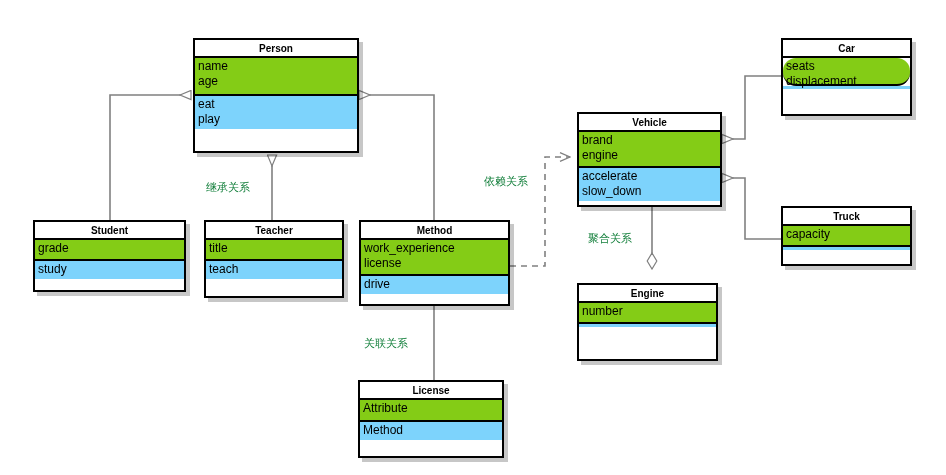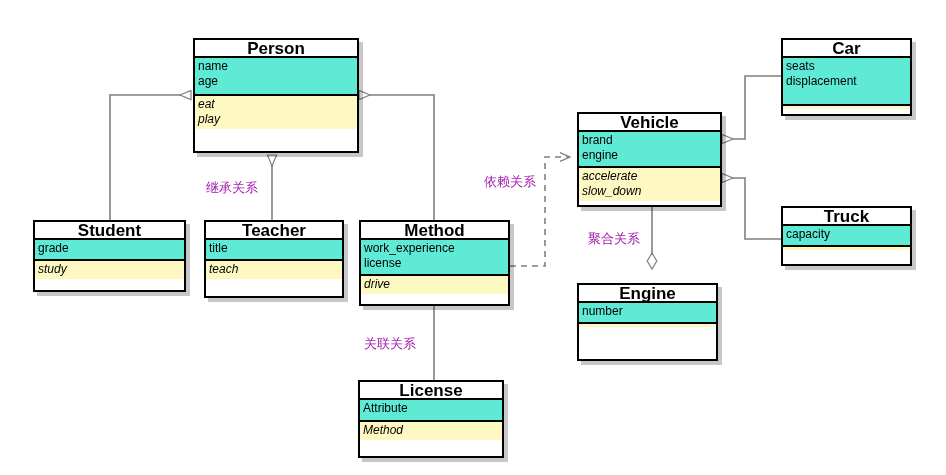--- a/index.html
+++ b/index.html
@@ -28,51 +28,50 @@
     background: #ffffff;
     border: 2px solid #000000;
     box-shadow: 4px 4px 0 0 rgba(0,0,0,0.22);
     z-index: 5;
   }
   .cls-title {
     box-sizing: border-box;
     height: 18px;
     line-height: 17px;
     text-align: center;
-    font-size: 17px;
+    font-size: 10px;
     font-weight: bold;
     color: #000000;
     border-bottom: 2px solid #000000;
     background: #ffffff;
     overflow: hidden;
     white-space: nowrap;
   }
   .cls-attrs {
     box-sizing: border-box;
     border-bottom: 2px solid #000000;
     padding: 1px 0 2px 3px;
-    background: #5eead4;
+    background: #84cc16;
   }
   .cls-methods {
     box-sizing: border-box;
     padding: 1px 0 2px 3px;
-    background: #fef9c3;
-    font-style: italic;
+    background: #7dd3fc;
   }
   .cls-line {
     font-size: 12px;
     line-height: 15px;
     color: #000000;
     white-space: nowrap;
   }
   .edge-label {
     position: absolute;
-    font-size: 13px;
+    font-size: 11px;
     line-height: 14px;
-    color: #a21caf;
+    color: #15803d;
     white-space: nowrap;
     z-index: 6;
     font-family: "DejaVu Sans", "Liberation Sans", sans-serif;
   }
 </style>
 </head>
 <body>
 
 <div id="canvas">
 
@@ -174,21 +173,21 @@
       <div class="cls-line">engine</div>
     </div>
     <div class="cls-methods">
       <div class="cls-line">accelerate</div>
       <div class="cls-line">slow_down</div>
     </div>
   </div>
 
   <div class="uml-class" style="left:781px; top:38px; width:131px; height:78px;">
     <div class="cls-title">Car</div>
-    <div class="cls-attrs" style="height:48px;">
+    <div class="cls-attrs" style="height:28px;border-radius:13px;">
       <div class="cls-line">seats</div>
       <div class="cls-line">displacement</div>
     </div>
     <div class="cls-methods"></div>
   </div>
 
   <div class="uml-class" style="left:781px; top:206px; width:131px; height:60px;">
     <div class="cls-title">Truck</div>
     <div class="cls-attrs" style="height:21px;">
       <div class="cls-line">capacity</div>

